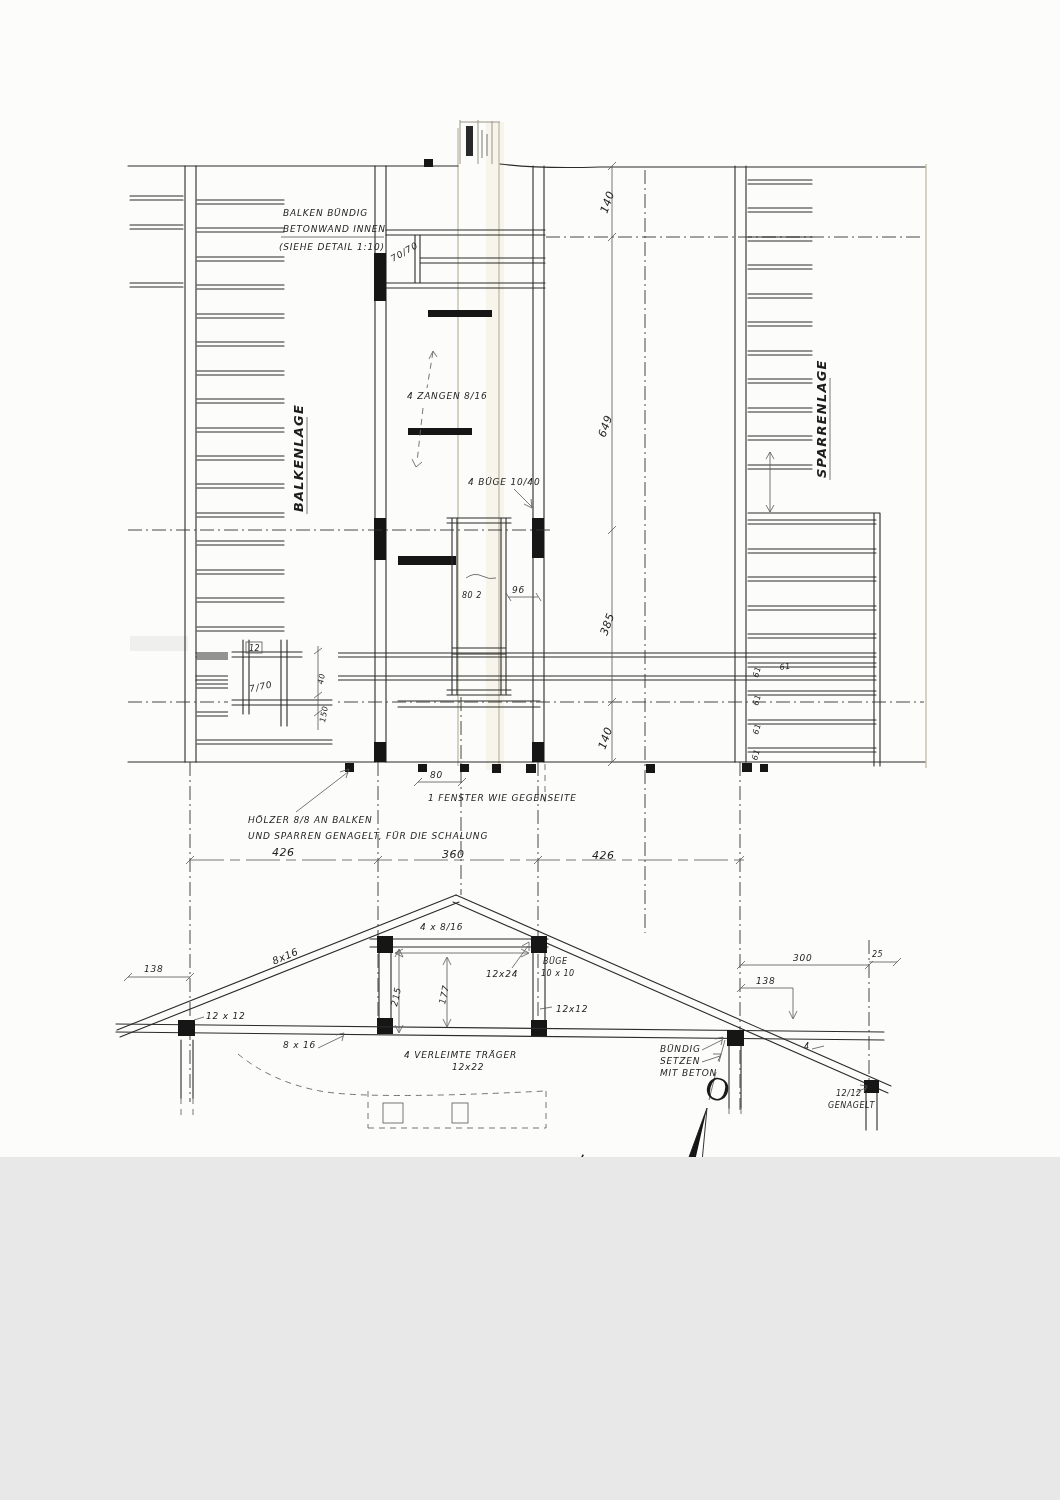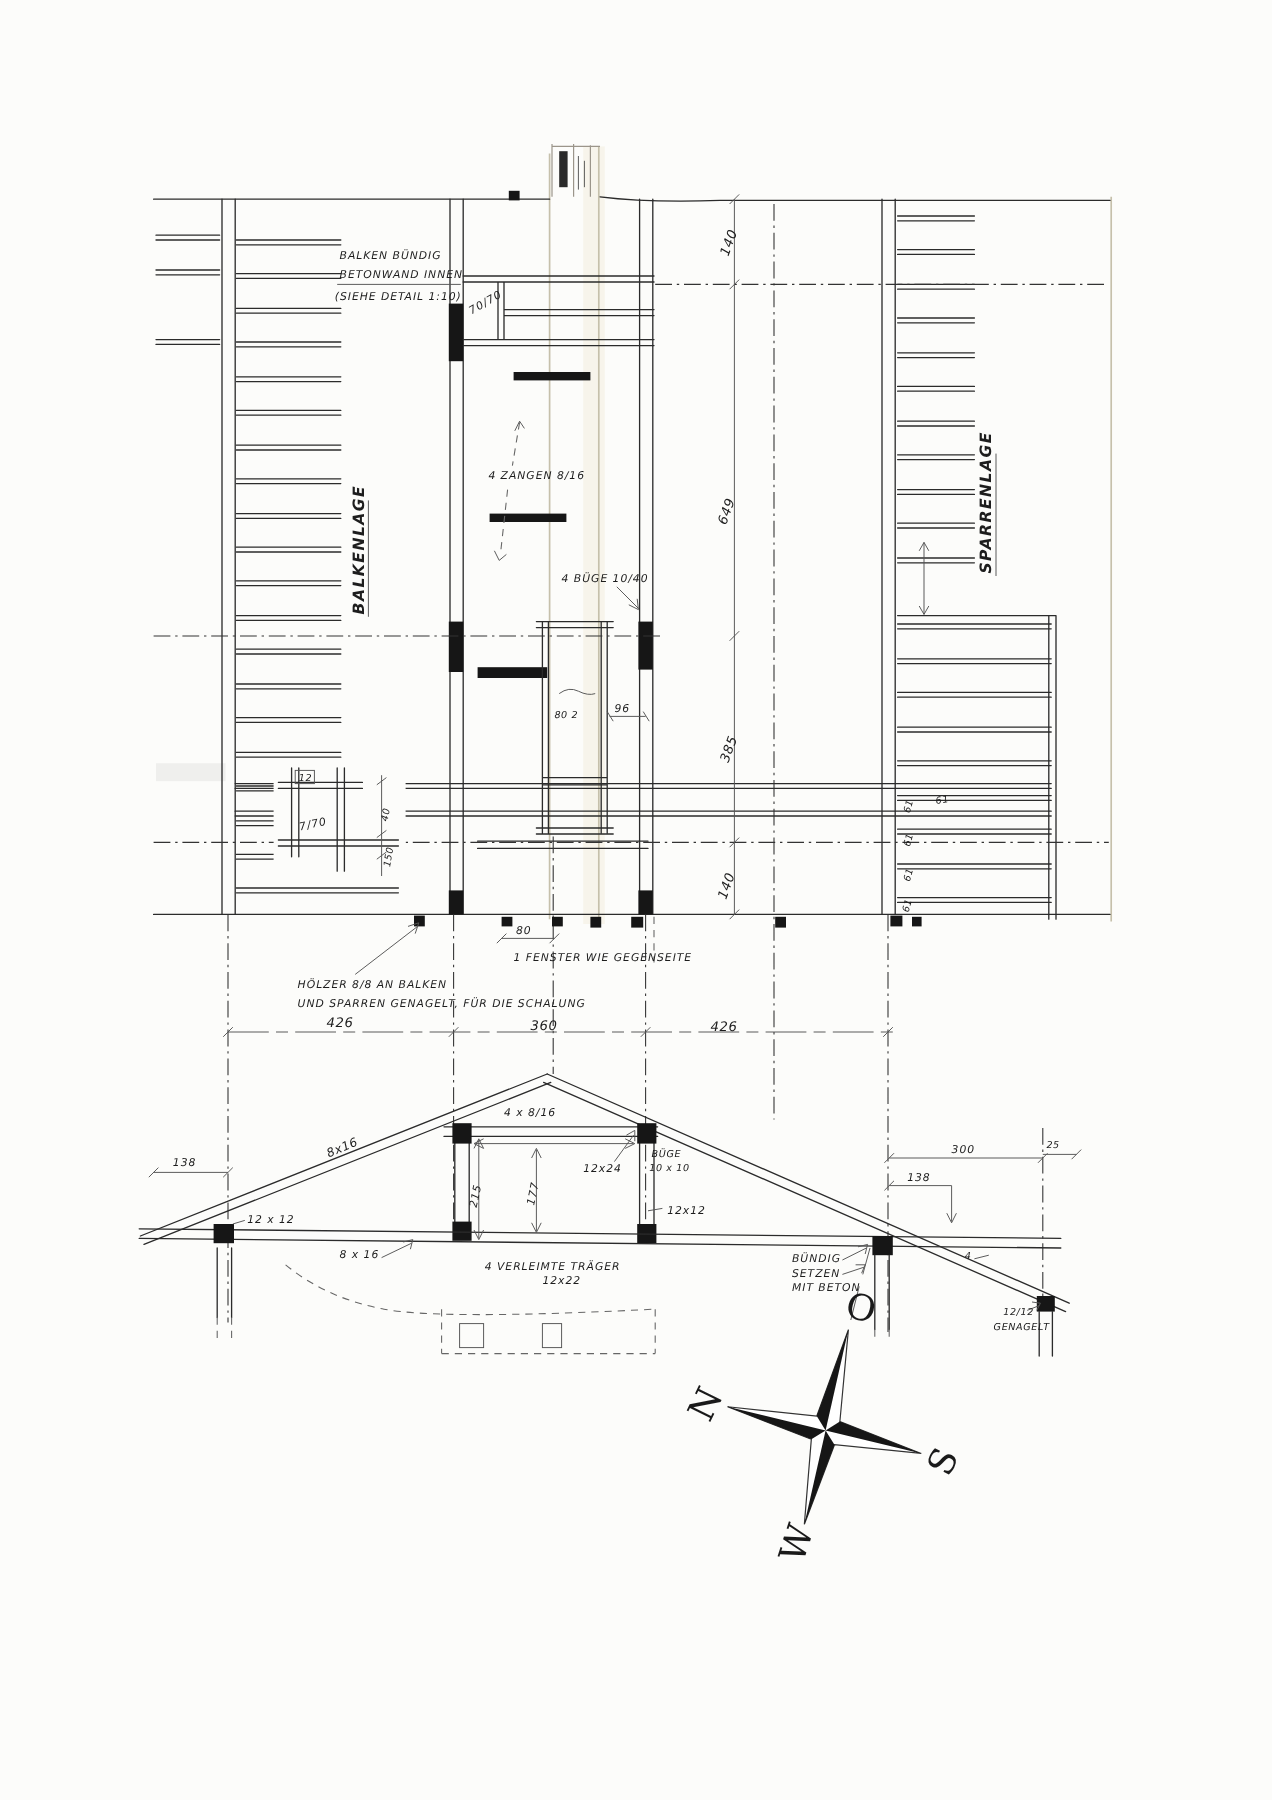--- a/index.html
+++ b/index.html
@@ -1,16 +1,16 @@
 <!DOCTYPE html>
 <html><head>
 <meta charset="utf-8">
 <style>
   html,body{margin:0;padding:0;background:#e8e8e8;}
-  #page{position:relative;width:1060px;height:1500px;background:#fcfcfa;overflow:hidden;
+  #page{position:relative;width:1060px;height:1157px;background:#fcfcfa;overflow:hidden;
         font-family:"DejaVu Sans",sans-serif;}
   svg{position:absolute;left:0;top:0;}
   .k{stroke:#2b2b2b;stroke-width:1.1;fill:none;stroke-linecap:round;}
   .thin{stroke:#555;stroke-width:0.8;fill:none;}
   .gray{stroke:#c6c0ab;stroke-width:1.4;fill:none;}
   .gray2{stroke:#9b958a;stroke-width:1;fill:none;}
   .dd{stroke:#333;stroke-width:0.9;fill:none;stroke-dasharray:14 4 2 4;}
   .dsh{stroke:#666;stroke-width:0.9;fill:none;stroke-dasharray:6 5;}
   .blk{fill:#161616;stroke:none;}
   text{font-family:"DejaVu Sans",sans-serif;font-style:italic;fill:#1d1d1d;}

